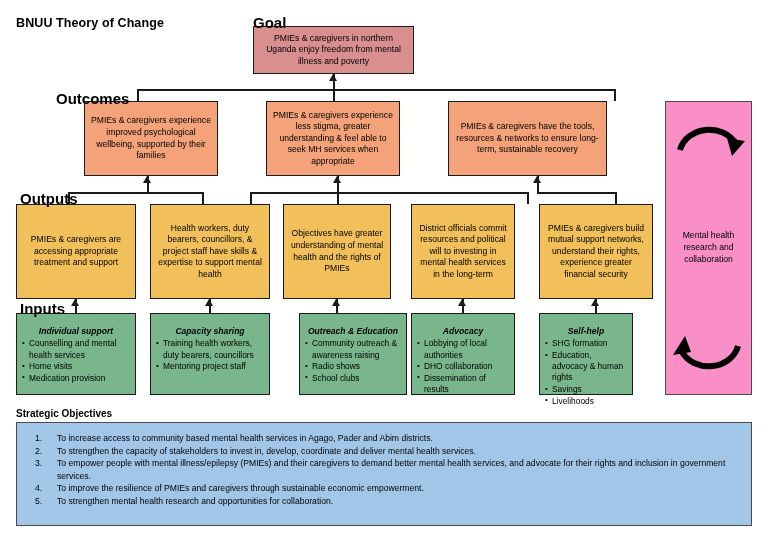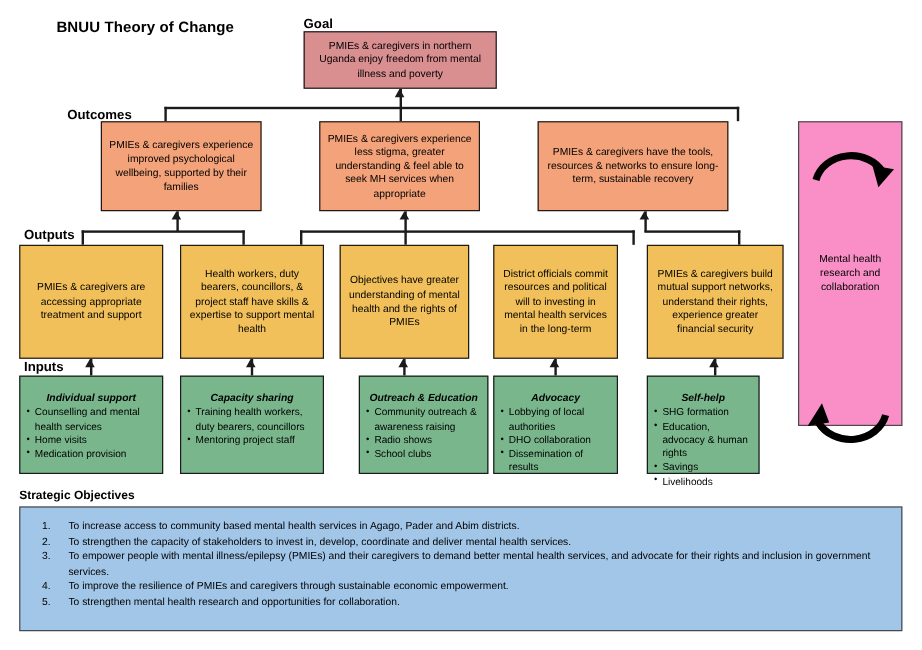--- a/index.html
+++ b/index.html
@@ -7,25 +7,25 @@
     width:768px;height:542px;
     background:#ffffff;
     font-family:"Liberation Sans", sans-serif;
     color:#000000;
     overflow:hidden;
   }
   #root{position:relative;width:768px;height:542px;}
 
   .page-title{
     position:absolute;left:16px;top:16px;
-    font-size:12.5px;font-weight:bold;letter-spacing:.1px;margin-left:31px;
+    font-size:12.5px;font-weight:bold;letter-spacing:.1px;
   }
 
   .row-label{
-    position:absolute;font-size:11px;font-weight:bold;
+    position:absolute;font-size:15px;font-weight:bold;
     white-space:nowrap;z-index:6;
   }
 
   .box{
     position:absolute;box-sizing:border-box;
     border:1.6px solid #1b1b1b;
     display:flex;align-items:center;justify-content:center;
     text-align:center;
     font-size:8.6px;line-height:1.34;
     padding:3px 4px;
@@ -209,21 +209,21 @@
   <div class="input-box" style="left:539px;top:313px;width:94px;height:82px;">
     <div class="input-title">Self-help</div>
     <ul class="input-list">
       <li>SHG formation</li>
       <li>Education, advocacy &amp; human rights</li>
       <li>Savings</li>
       <li>Livelihoods</li>
     </ul>
   </div>
 
-  <div class="research-box" style="left:665px;top:101px;width:87px;height:254px;">
+  <div class="research-box" style="left:665px;top:101px;width:87px;height:294px;">
     <span>Mental health research and collaboration</span>
   </div>
 
   <svg class="cyc" style="left:672px;top:108px;" width="74" height="60" viewBox="0 0 74 60">
     <path d="M8 42 A30 26 0 0 1 64 36" fill="none" stroke="#000" stroke-width="6" stroke-linecap="butt"></path>
     <polygon points="55,30 73,33 60,48"></polygon>
   </svg>
 
   <svg class="cyc" style="left:672px;top:330px;" width="74" height="60" viewBox="0 0 74 60">
     <path d="M10 22 A30 26 0 0 0 66 16" fill="none" stroke="#000" stroke-width="6" stroke-linecap="butt"></path>

